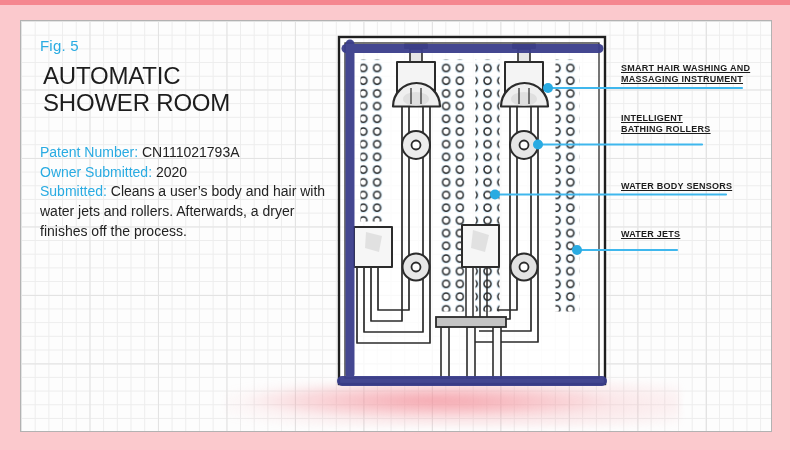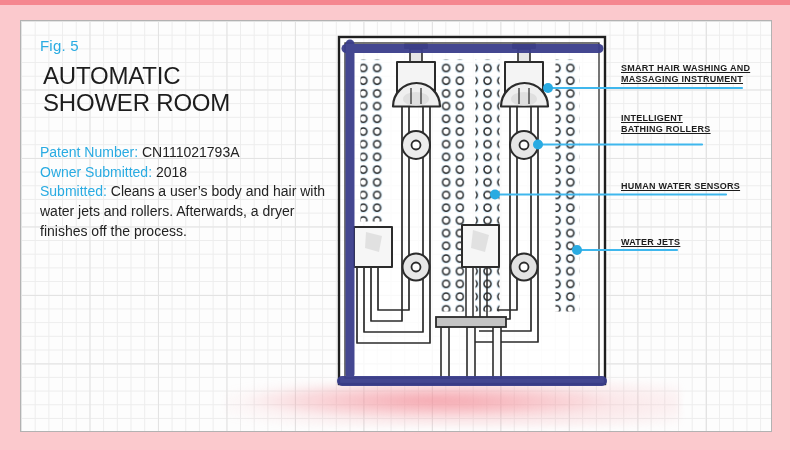--- a/index.html
+++ b/index.html
@@ -40,44 +40,44 @@
   .patent-block{
     position:absolute;left:40px;top:135px;width:288px;z-index:3;
     font-size:14px;line-height:19.7px;color:#232323;margin-top:8px;
   }
   .flabel{color:#29abe2;}
   .callout-label{
     position:absolute;z-index:3;left:621px;
     font-size:9px;line-height:11px;font-weight:bold;color:#1c1c1c;
     letter-spacing:.25px;white-space:pre-line;text-decoration:underline;
   }
-  .cl-1{top:63px;} .cl-2{top:113px;} .cl-3{top:181px;} .cl-4{top:237px;}
+  .cl-1{top:63px;} .cl-2{top:113px;} .cl-3{top:181px;} .cl-4{top:229px;}
 </style>
 </head>
 <body>
 
 <div class="top-strip"></div>
 <div class="page"></div>
 <div class="smudge"></div>
 
 <div class="fig-label">Fig. 5</div>
 <div class="page-title">AUTOMATIC
 SHOWER ROOM</div>
 
 <div class="patent-block">
   <div><span class="flabel">Patent Number:</span> <span>CN111021793A</span></div>
-  <div><span class="flabel">Owner Submitted:</span> <span>2018</span></div>
+  <div><span class="flabel">Owner Submitted:</span> <span>2020</span></div>
   <div><span class="flabel">Submitted:</span> <span>Cleans a user’s body and hair with water jets and rollers. Afterwards, a dryer finishes off the process.</span></div>
 </div>
 
 <div class="callout-label cl-1">SMART HAIR WASHING AND
 MASSAGING INSTRUMENT</div>
 <div class="callout-label cl-2">INTELLIGENT
 BATHING ROLLERS</div>
-<div class="callout-label cl-3">HUMAN WATER SENSORS</div>
+<div class="callout-label cl-3">WATER BODY SENSORS</div>
 <div class="callout-label cl-4">WATER JETS</div>
 
 <svg class="drawing-svg" width="790" height="450" viewBox="0 0 790 450">
   <defs>
     <pattern id="jets" width="13.8" height="12.7" patternUnits="userSpaceOnUse">
       <circle cx="4.5" cy="4.5" r="5.3" fill="#d9eefb"></circle>
       <circle cx="4.5" cy="4.5" r="3.5" fill="#ffffff" stroke="#2b2b2b" stroke-width="1.5"></circle>
     </pattern>
   </defs>
 

